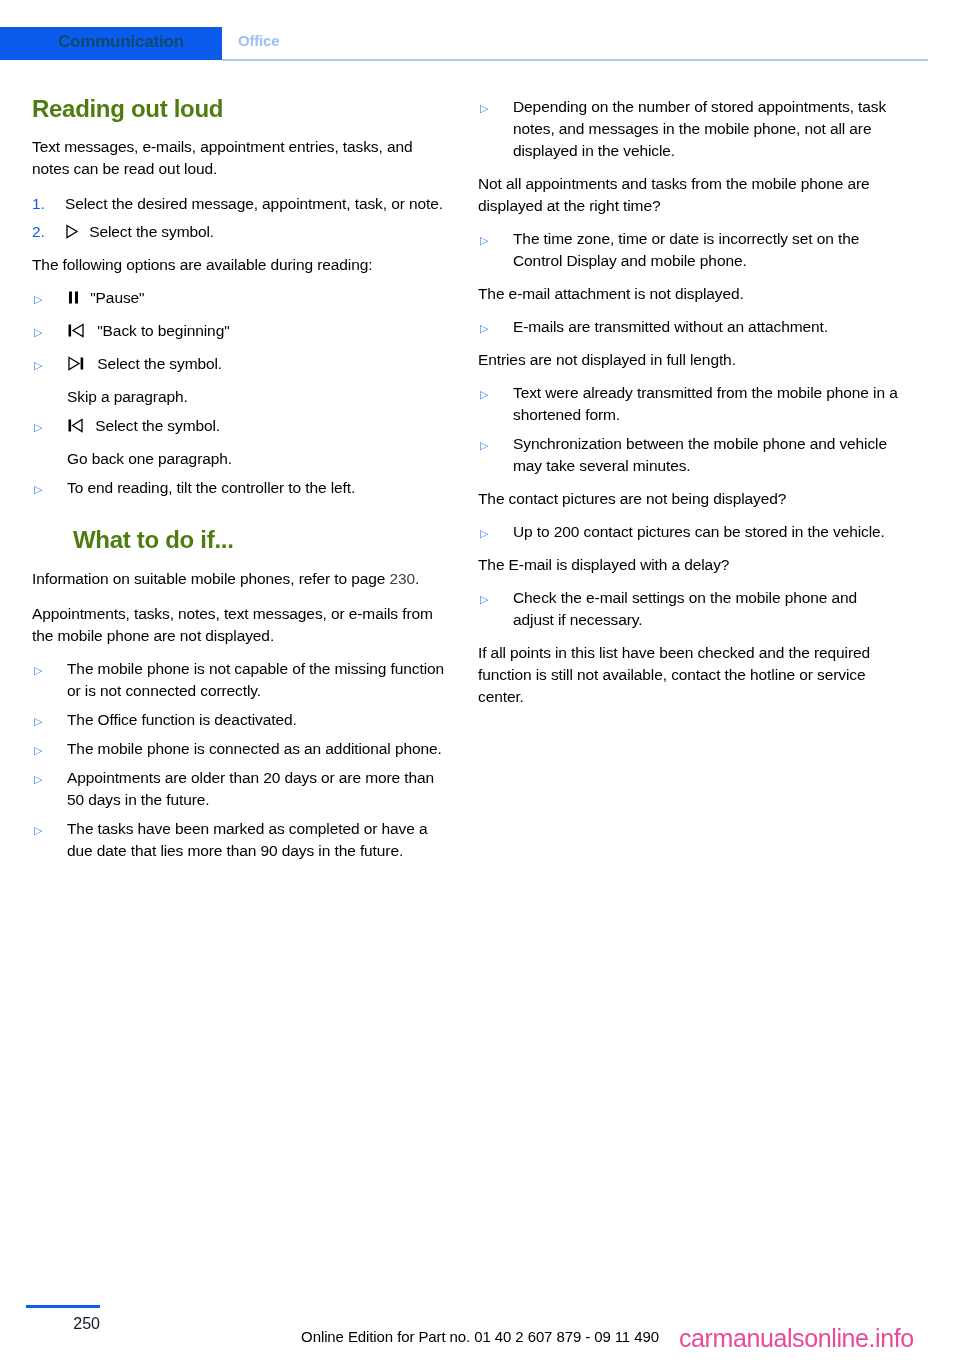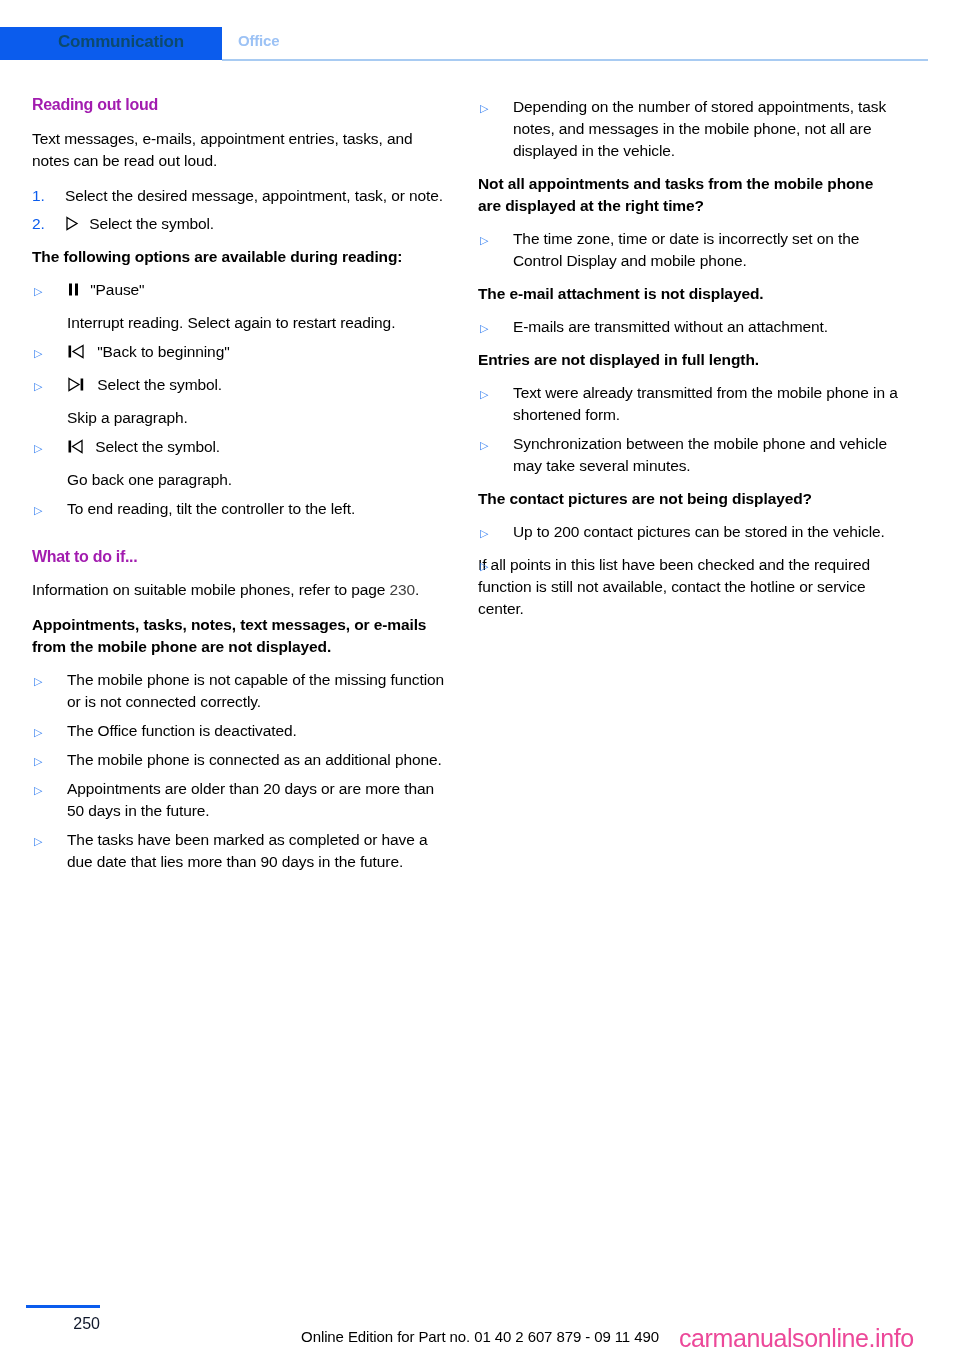--- a/index.html
+++ b/index.html
@@ -62,36 +62,36 @@
   
   .col {
     position: absolute;
     top: 96px;
     width: 420px;
   }
   .col-left  { left: 32px; }
   .col-right { left: 478px; }
 
   h2.section-title {
-    font-size: 16px;
+    font-size: 24px;
     font-weight: bold;
-    color: #a21caf;
+    color: #4d7c0f;
     margin: 0 0 14px 0;
     letter-spacing: -0.3px;
     line-height: 1.1;
   }
-  .section-title.spaced-above { margin-top: 28px; }
+  .section-title.spaced-above { margin-top: 28px; margin-left: 41px; }
 
   p.para {
     font-size: 15.5px;
     line-height: 22px;
     margin: 0 0 13px 0;
     letter-spacing: -0.1px;
   }
-  p.para.tight { margin-bottom: 11px; font-weight: bold; }
+  p.para.tight { margin-bottom: 11px; }
 
   .pagelink { color: #404040; }
 
   
   ol.numlist {
     list-style: none;
     margin: 0 0 11px 0;
     padding: 0;
   }
   ol.numlist > li {
@@ -225,21 +225,20 @@
       <span class="tri">▷</span>
       <span class="glyph">
         <svg width="13" height="15" viewBox="0 0 13 15">
             <rect x="2" y="1.5" width="3" height="12" fill="#000"></rect>
             <rect x="8" y="1.5" width="3" height="12" fill="#000"></rect>
           </svg>
       </span>
       <span>"Pause"</span>
     </li>
   </ul>
-  <p class="subpara">Interrupt reading. Select again to restart reading.</p>
 
   <ul class="bullist">
     <li>
       <span class="tri">▷</span>
       <span class="glyph">
         <svg width="20" height="15" viewBox="0 0 20 15">
             <rect x="1.5" y="1.5" width="2.6" height="12" fill="#000"></rect>
             <path d="M16 1.5 L6 7.5 L16 13.5 Z" fill="none" stroke="#000" stroke-width="1.3"></path>
           </svg>
       </span>
@@ -353,23 +352,25 @@
   </ul>
 
   <p class="para tight">The contact pictures are not being displayed?</p>
   <ul class="bullist">
     <li>
       <span class="tri">▷</span>
       <span>Up to 200 contact pictures can be stored in the vehicle.</span>
     </li>
   </ul>
 
-  <ul class="bullist">
-    <li>
-      <span class="tri">▷</span>
+  <p class="para tight">The E-mail is displayed with a delay?</p>
+  <ul class="bullist">
+    <li>
+      <span class="tri">▷</span>
+      <span>Check the e-mail settings on the mobile phone and adjust if necessary.</span>
     </li>
   </ul>
 
   <p class="para">If all points in this list have been checked and the required function is still not available, contact the hotline or service center.</p>
 
 </div>
 
 <div class="footer-rule"></div>
 <div class="footer-pageno">250</div>
 <div class="footer-edition">Online Edition for Part no. 01 40 2 607 879 - 09 11 490</div>

